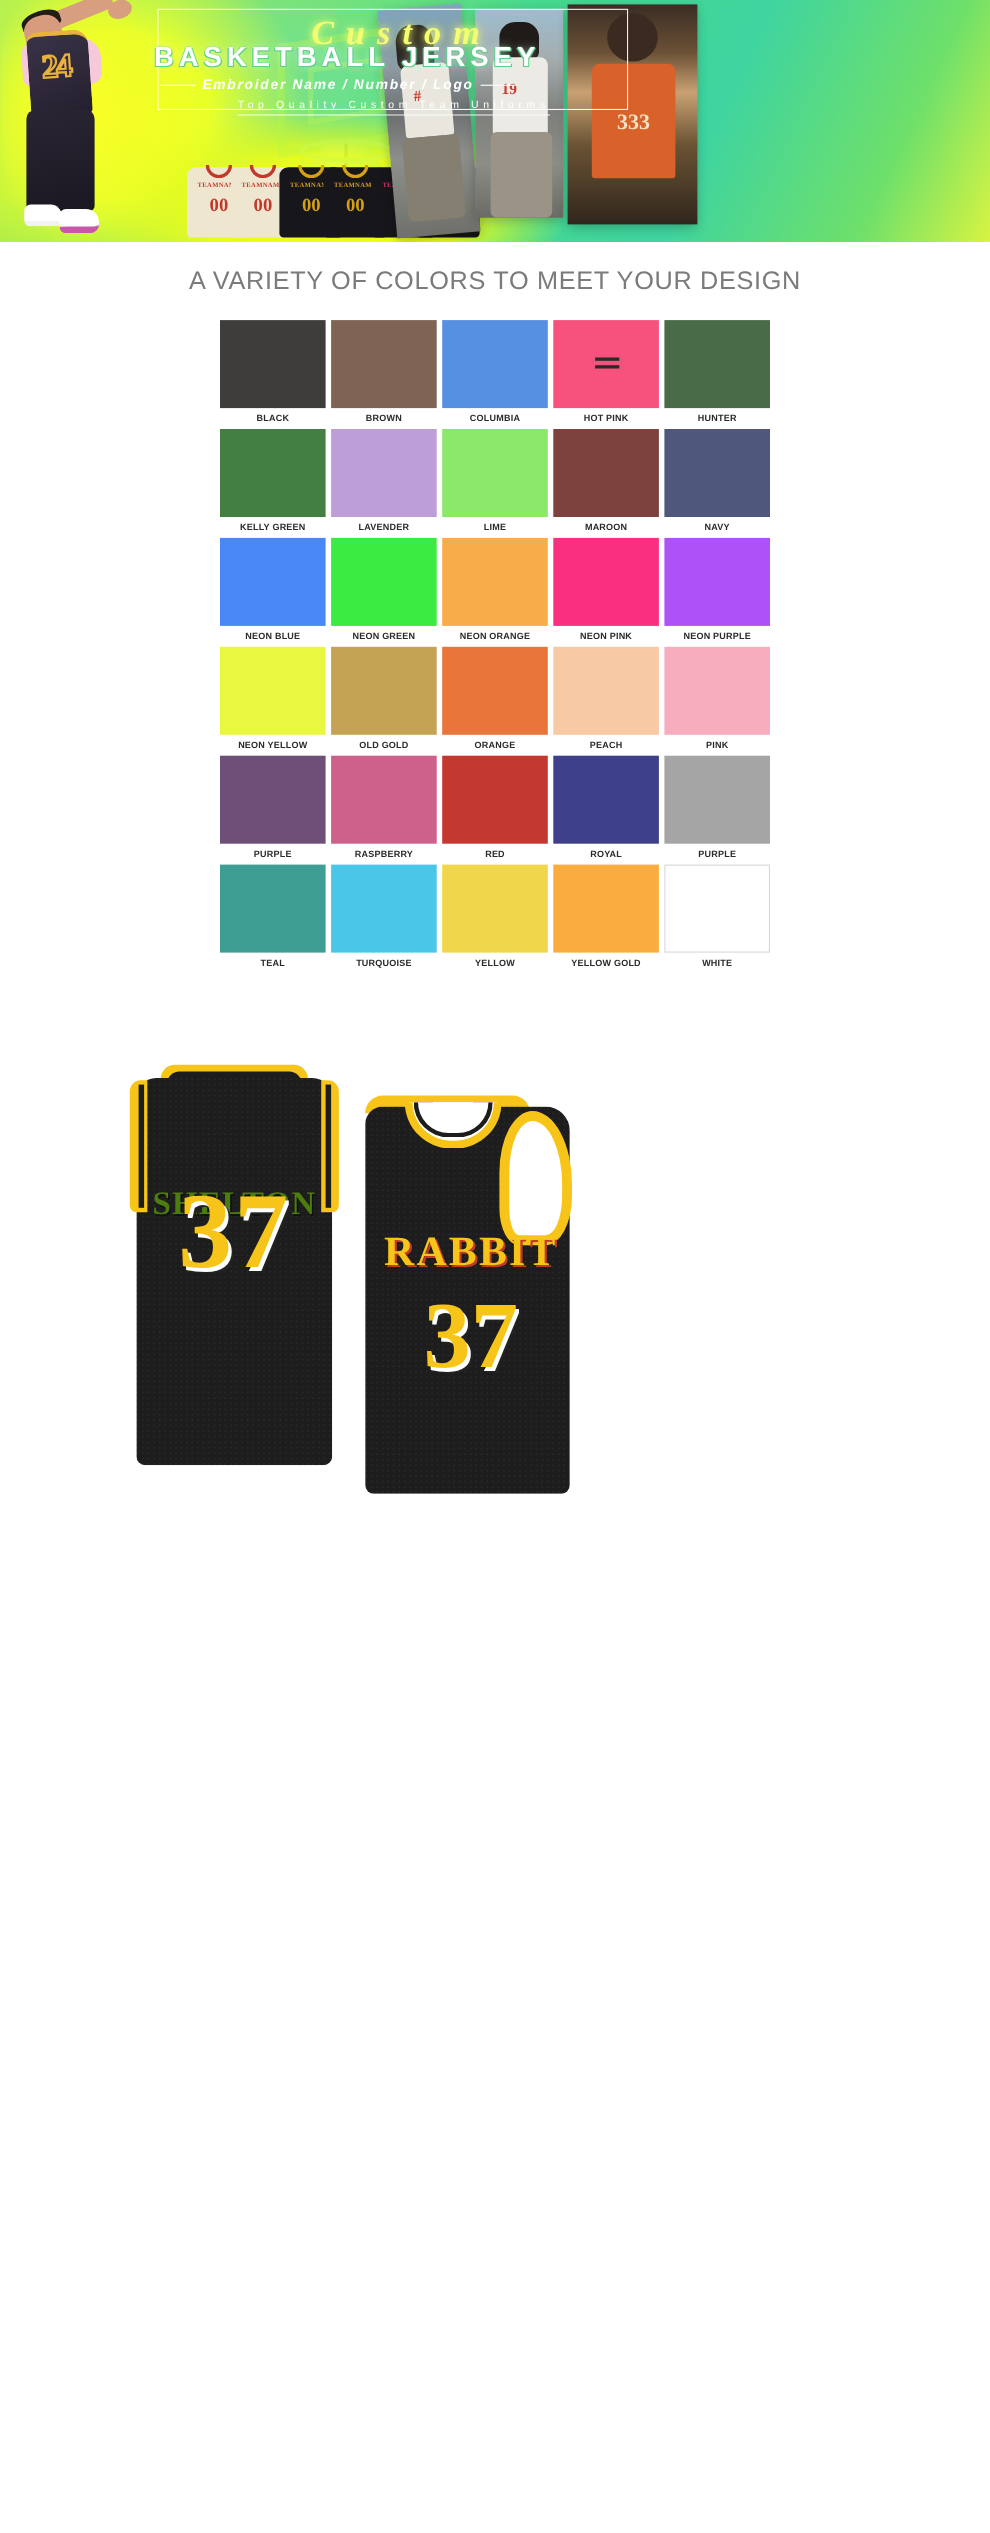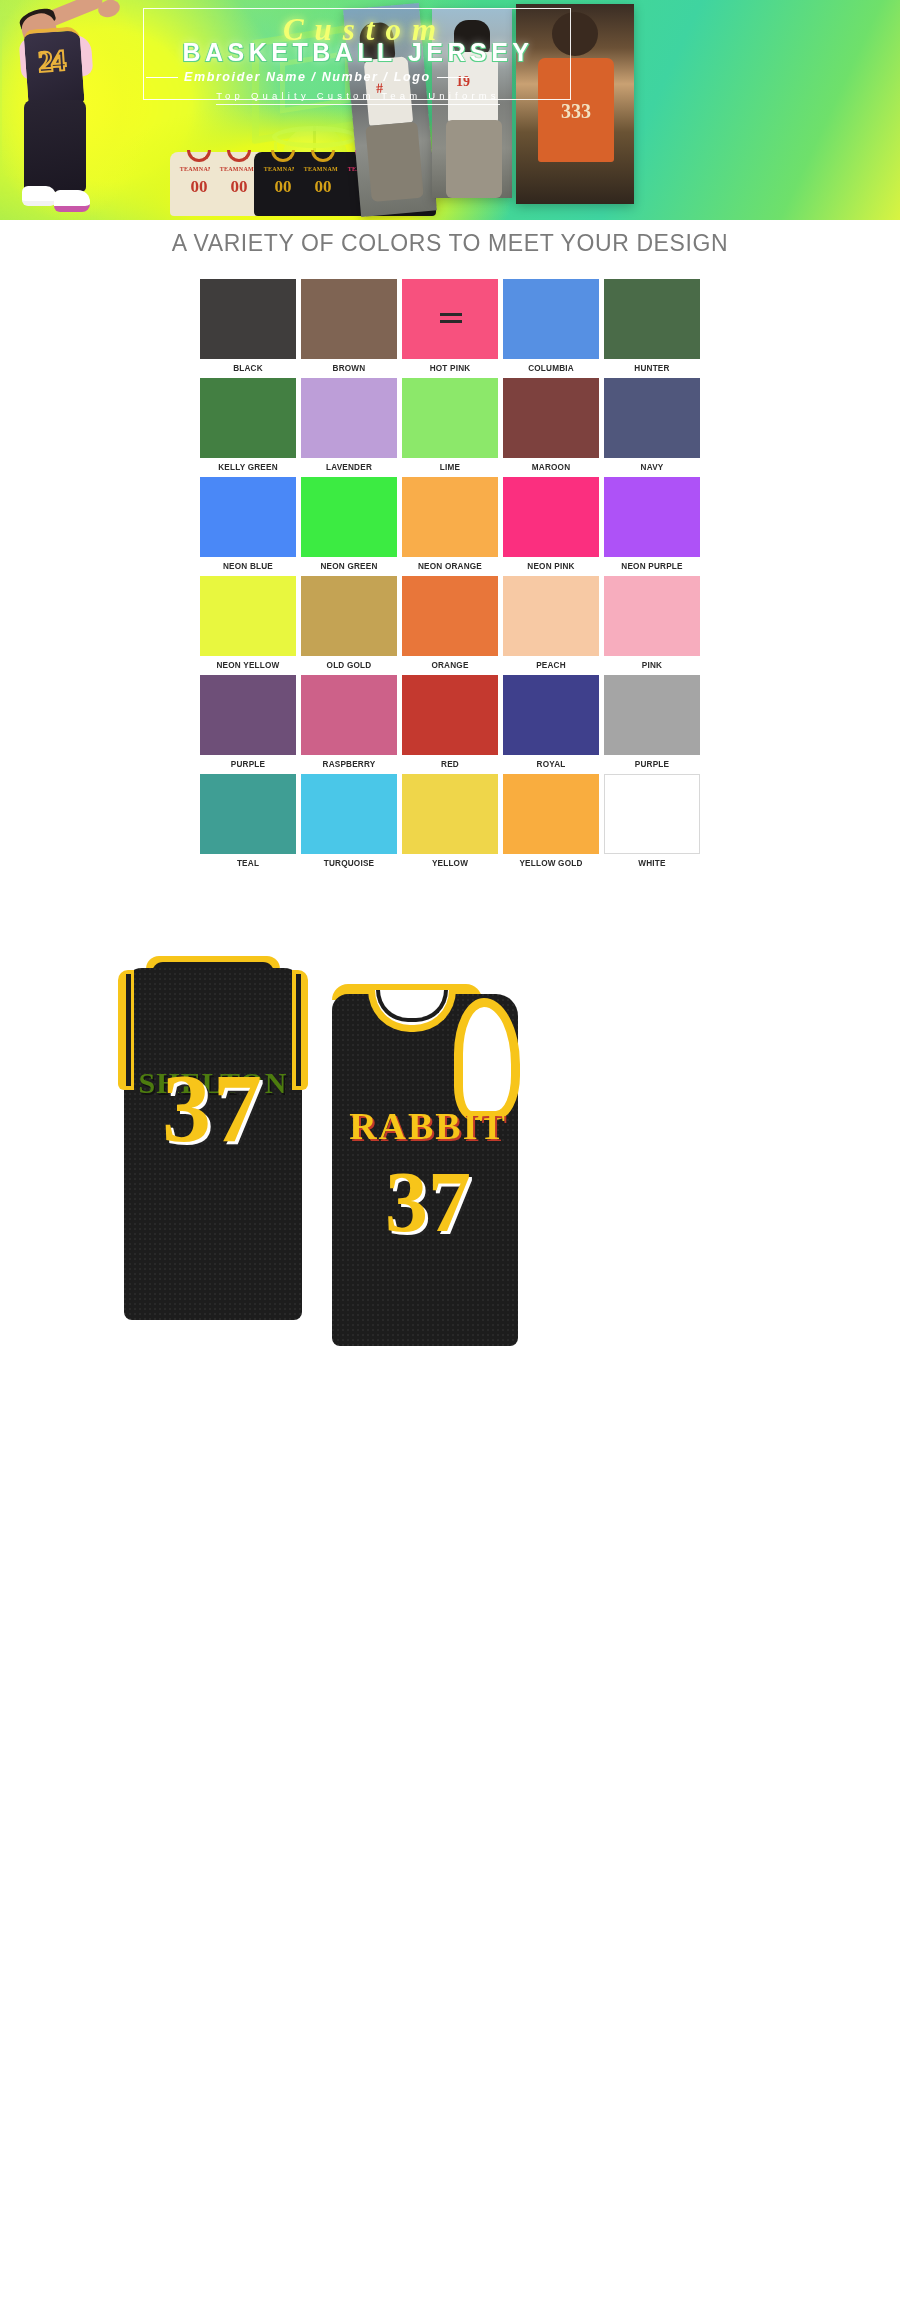--- a/index.html
+++ b/index.html
@@ -140,42 +140,42 @@
   
   .btext { position: absolute; left: 143px; top: 8px; width: 428px; height: 92px;
     border: 1.5px solid rgba(255,255,255,.92); }
   .script-custom {
     position: absolute; left: 215px; top: 12px; width: 300px; text-align: center;
     font: italic 700 31px "Liberation Serif", serif;
     color: #f3ff70; letter-spacing: 11px;
     text-shadow: 0 0 7px rgba(255,255,120,.9), 0 0 14px rgba(230,255,90,.6);
   }
   .headline {
-    position: absolute; left: 140px; top: 38px; width: 436px; text-align: center;
+    position: absolute; left: 140px; top: 38px; width: 436px; 
     font: 700 25px "Liberation Sans", sans-serif;
     color: #ffffff; letter-spacing: 4.5px;
     text-shadow: 0 0 2px #5fd48b, 1px 1px 0 #59cf88, -1px 1px 0 #59cf88,
                  0 0 9px rgba(255,255,255,.55);
   }
   .subline {
     position: absolute; left: 140px; top: 70px; width: 436px; text-align: left;
     font: italic 700 12.5px "Liberation Sans", sans-serif;
     color: #ffffff; letter-spacing: 1.6px;
   }
   .subline .dash { display:inline-block; width: 32px; height: 1.5px; background:#fff;
     vertical-align: middle; margin: 0 6px; }
   .tagline {
     position: absolute; left: 140px; top: 90px; width: 436px; text-align: center;
     font: 400 9.5px "Liberation Sans", sans-serif;
     color: #ffffff; letter-spacing: 4.2px;
   }
   .tagline span { border-bottom: 1px solid rgba(255,255,255,.9); padding-bottom: 3px; }
 
   
-  .color-section { padding: 10px 0 28px; background: #fff; }
+  .color-section { padding: 22px 0 28px; background: #fff; }
   .sec-title {
     text-align: center;
     font: 400 23px "Liberation Sans", sans-serif;
     color: #7b7b7b; letter-spacing: .6px;
     margin-bottom: 22px;
   }
   .swatch-grid {
     width: 500px; margin: 0 auto;
     display: grid; grid-template-columns: repeat(5, 96px);
     column-gap: 5px; row-gap: 5px;
@@ -326,28 +326,28 @@
     <div class="swatch-grid" id="swatch-grid">
         <div class="swatch-cell">
           <div class="swatch-chip" style="background: rgb(63, 61, 60);"></div>
           <div class="swatch-name">BLACK</div>
         </div>
         <div class="swatch-cell">
           <div class="swatch-chip" style="background: rgb(127, 100, 83);"></div>
           <div class="swatch-name">BROWN</div>
         </div>
         <div class="swatch-cell">
+          <div class="swatch-chip" style="background: rgb(86, 144, 227);"></div>
+          <div class="swatch-name">COLUMBIA</div>
+        </div>
+        <div class="swatch-cell">
           <div class="swatch-chip" style="background: rgb(247, 81, 126);">
             <div class="eq-mark"></div>
           </div>
           <div class="swatch-name">HOT PINK</div>
-        </div>
-        <div class="swatch-cell">
-          <div class="swatch-chip" style="background: rgb(86, 144, 227);"></div>
-          <div class="swatch-name">COLUMBIA</div>
         </div>
         <div class="swatch-cell">
           <div class="swatch-chip" style="background: rgb(74, 107, 72);"></div>
           <div class="swatch-name">HUNTER</div>
         </div>
         <div class="swatch-cell">
           <div class="swatch-chip" style="background: rgb(67, 127, 66);"></div>
           <div class="swatch-name">KELLY GREEN</div>
         </div>
         <div class="swatch-cell">

